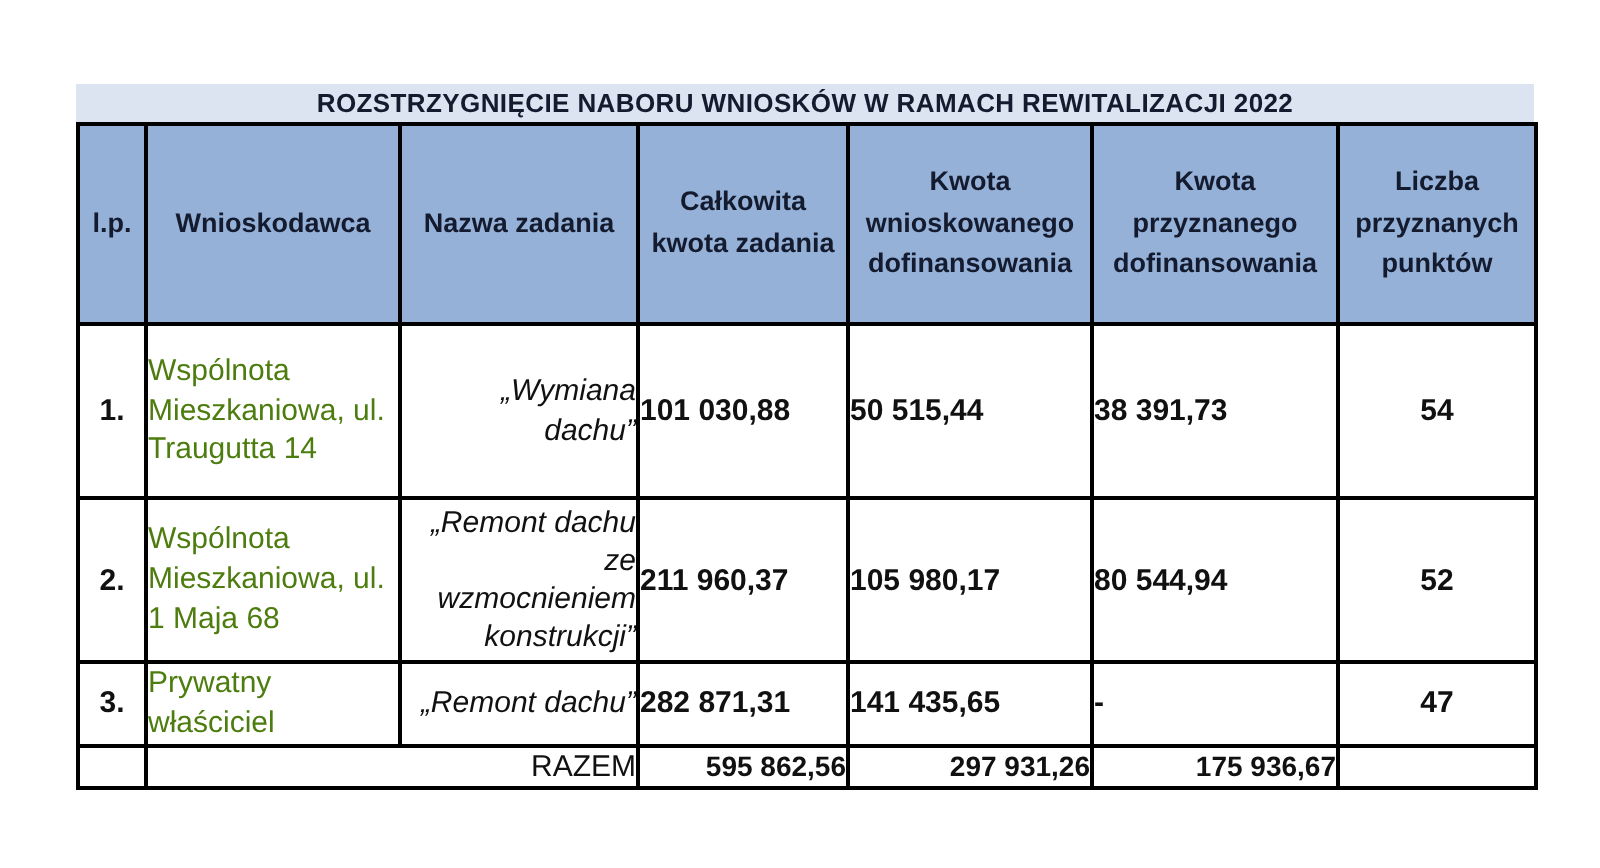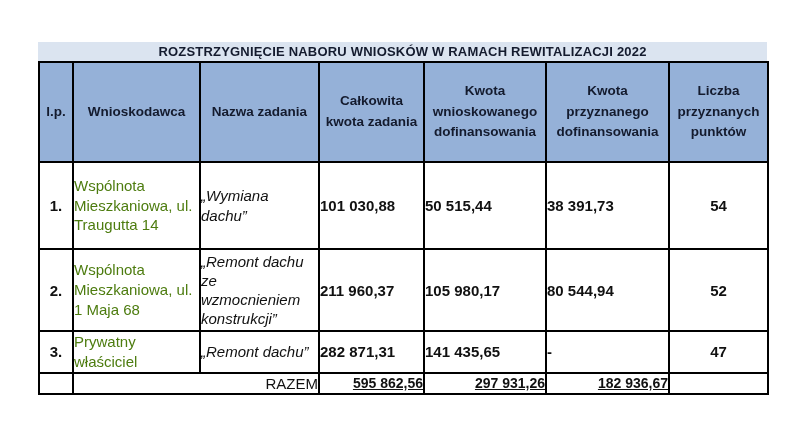--- a/index.html
+++ b/index.html
@@ -67,21 +67,21 @@
   }
   td.applicant {
     text-align: left;
     vertical-align: middle;
     font-size: 15px;
     color: #4d7c0f;
     padding: 1px 2px 1px 5px;
     line-height: 1.32;
   }
   td.task {
-    text-align: left;
+    text-align: right;
     vertical-align: middle;
     font-size: 15px;
     font-style: italic;
     color: #111111;
     line-height: 1.28;
     padding: 1px 2px;
     margin-top: 44px;
   }
   td.num {
     text-align: left;
@@ -104,21 +104,20 @@
     font-size: 15px;
     color: #111111;
   }
   td.sum-num {
     text-align: right;
     vertical-align: middle;
     font-size: 14px;
     font-weight: bold;
     color: #111111;
     padding-right: 5px;
-    text-decoration: underline;
   }
   td.empty { background: #ffffff; }
 </style>
 </head>
 <body>
 
 <div class="page">
 
   <div class="title-bar">ROZSTRZYGNIĘCIE NABORU WNIOSKÓW W RAMACH REWITALIZACJI 2022</div>
 
@@ -172,19 +171,19 @@
       <td class="num">141 435,65</td>
       <td class="num">-</td>
       <td class="pts">47</td>
     </tr>
 
     <tr class="sum-row">
       <td class="empty"></td>
       <td class="sum-label" colspan="2">RAZEM</td>
       <td class="sum-num">595 862,56</td>
       <td class="sum-num">297 931,26</td>
-      <td class="sum-num">182 936,67</td>
+      <td class="sum-num">175 936,67</td>
       <td class="empty"></td>
     </tr>
   </tbody>
     </table>
 
 </div>
 
 </body></html>

